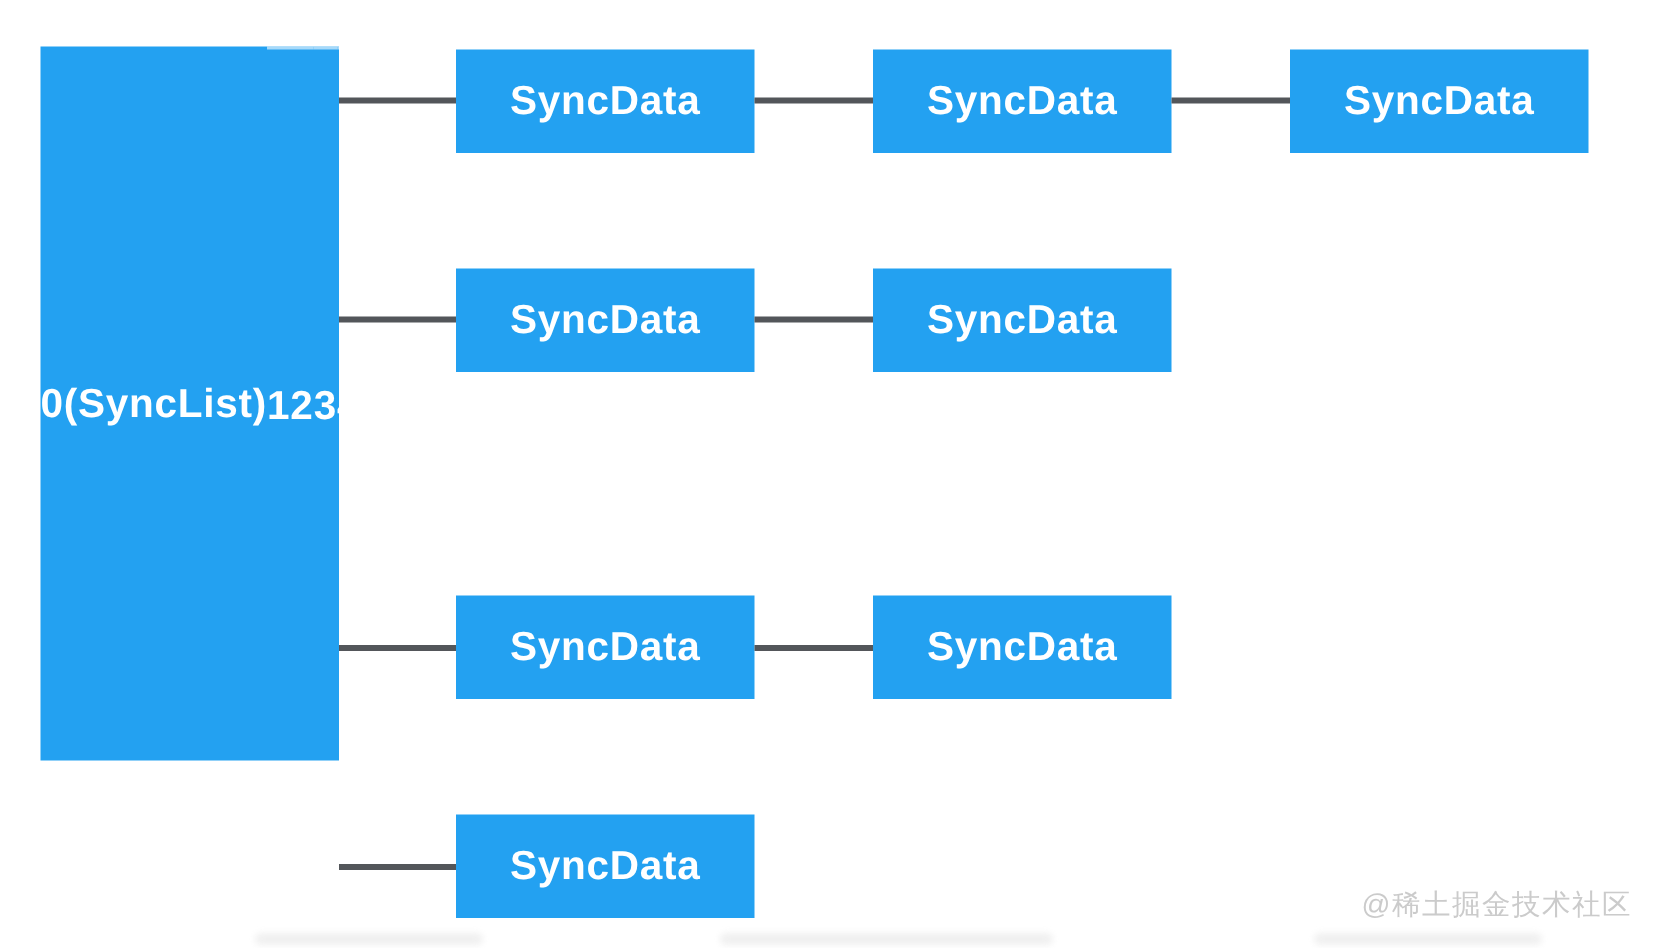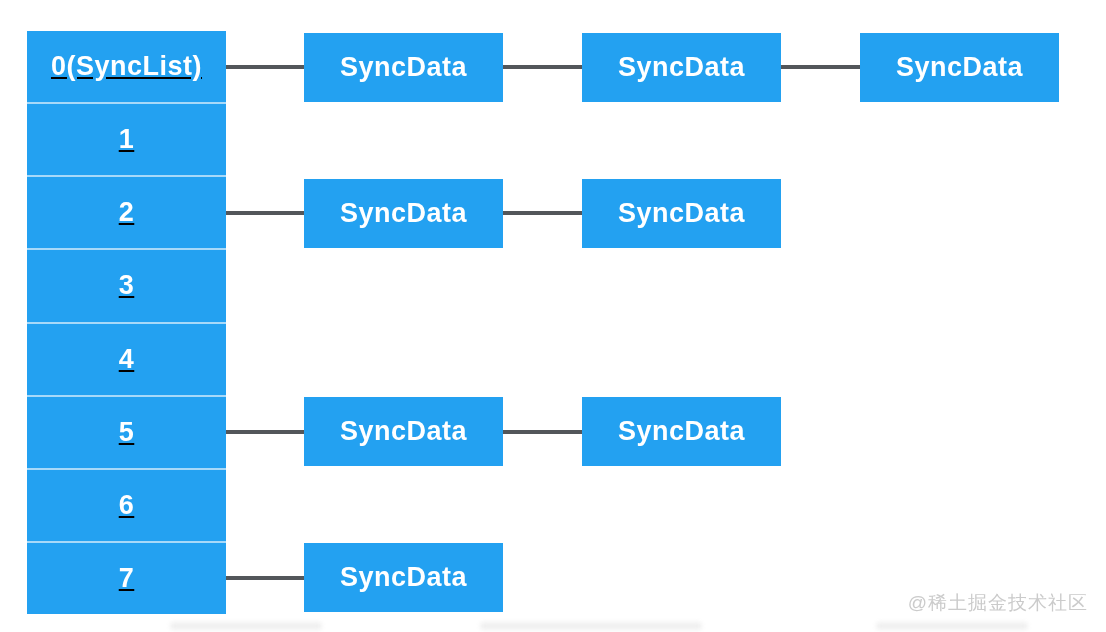--- a/index.html
+++ b/index.html
@@ -14,25 +14,24 @@
     background: var(--bg, #ffffff);
     overflow: hidden;
     font-family: "Liberation Sans", "DejaVu Sans", sans-serif;
   }
   
   .bucket-col {
     position: absolute;
     left: 27px;
     top: 31px;
     width: 199px;
-    height: 583px;
+    height: 476px;
     background: var(--blue, #23a1f1);
     display: flex;
-    flex-direction: column;
-    text-decoration: underline;
+    flex-direction: row;
   }
   .bucket-cell {
     flex: 1 1 0;
     display: flex;
     align-items: center;
     justify-content: center;
     border-top: 2px solid var(--divider, rgba(255,255,255,0.6));
   }
   .bucket-cell:first-child {
     border-top: none;

